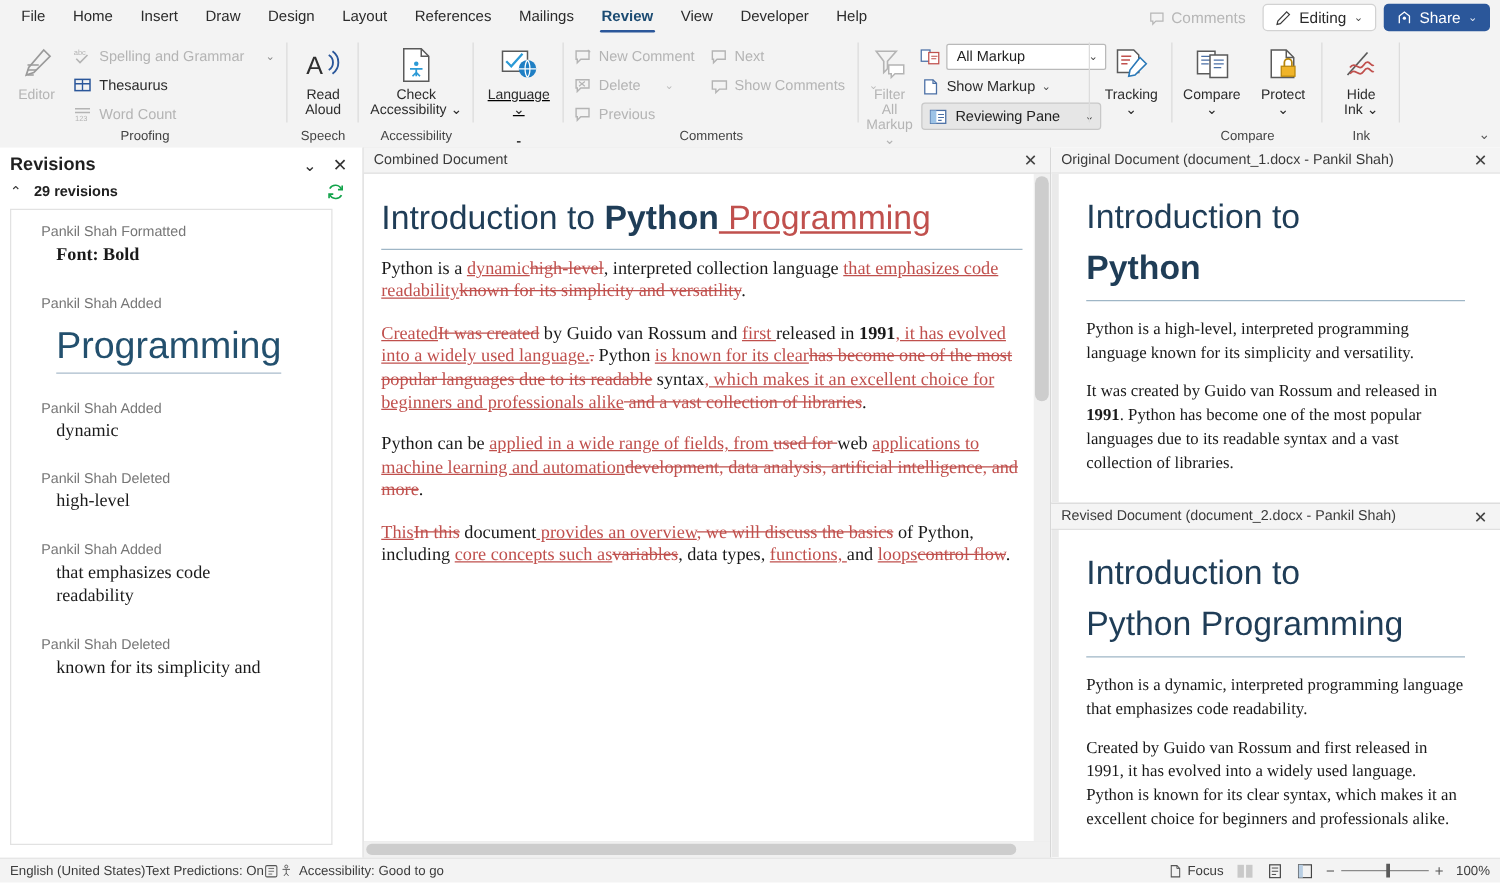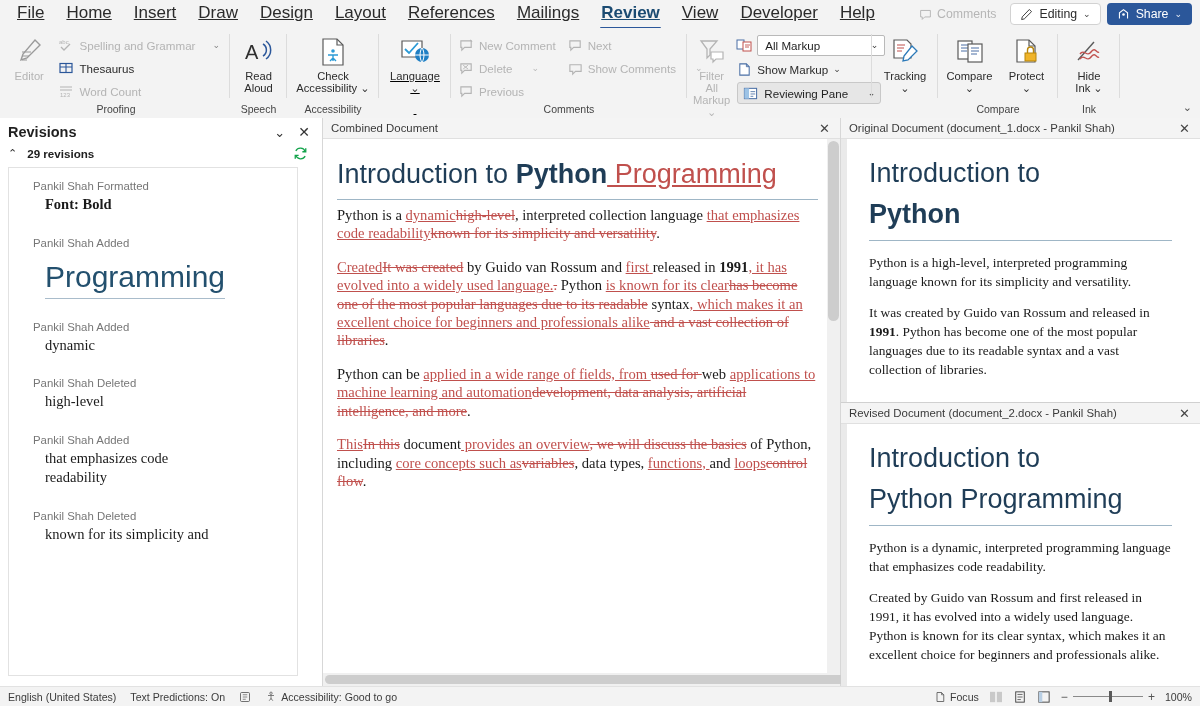--- a/index.html
+++ b/index.html
@@ -13,24 +13,23 @@
   }
   .app { width: 1200px; height: 706px; position: relative; display: flex; flex-direction: column; background:#fff; }
 
   
   .tabbar {
     height: 28px; background: #f3f3f3; display: flex; align-items: center;
     padding-left: 6px; position: relative; flex: 0 0 28px;
     border-bottom: none;
   }
   .tab {
-    font-size: 17px; color: #2b2b2b; padding: 4px 11px 5px 11px;
+    font-size: 12px; color: #2b2b2b; padding: 4px 11px 5px 11px;
     border-radius: 4px; white-space: nowrap; line-height: 1.2; cursor: default;
     position: relative;
-    text-decoration: underline;
   }
   .tab.active { font-weight: bold; color: #1b4b72; }
   .tab.active::after {
     content: ""; position: absolute; left: 10px; right: 10px; bottom: 0px;
     height: 2px; background: #2b579a; border-radius: 1px;
   }
   .tabbar-right { margin-left: auto; display: flex; align-items: center; gap: 6px; padding-right: 8px; }
   .comments-btn {
     display: flex; align-items: center; gap: 5px; font-size: 12.3px; color: #b6b6b6;
     padding: 3px 8px; border-radius: 4px;
@@ -83,21 +82,21 @@
   }
   .ribbon-collapse {
     position: absolute; right: 8px; bottom: 4px; font-size: 11px; color: #555;
   }
   .dlg-launcher { font-size: 10px; color: #666; }
 
   
   .workspace { flex: 1; display: flex; background: #e9e9e9; min-height: 0; position: relative; }
 
   
-  .revpane { width: 323px; background: #fff; display: flex; flex-direction: column;
+  .revpane { width: 291px; background: #fff; display: flex; flex-direction: column;
              border-right: 1px solid #d7d7d7; min-height: 0; }
   .revpane-head { display: flex; align-items: center; padding: 6px 8px 4px 8px; }
   .revpane-title { font-size: 14.5px; color: #1f1f1f; font-weight: bold; }
   .revpane-head .acts { margin-left: auto; display: flex; align-items: center; gap: 13px; padding-right:4px; }
   .revpane-sub { display: flex; align-items: center; padding: 2px 8px 6px 8px; gap: 10px; }
   .revpane-sub .cnt { font-size: 11.6px; color: #202020; font-weight: bold; }
   .revpane-sub .refresh { margin-left: auto; padding-right: 6px; }
   .revlist { flex: 1; margin: 0 24px 10px 8px; border: 1px solid #e2e2e2; background: #fff;
              overflow: hidden; position: relative; padding: 12px 14px 0 24px; }
   .rev-author { font-size: 11.4px; color: #767676; margin: 0 0 3px 0; }
@@ -141,21 +140,21 @@
   .src-body::before { content:""; position:absolute; left:0; top:0; bottom:0; width:6px; background:#eaeaea; }
   .src-h1 { font-family: "Liberation Sans", sans-serif; font-size: 27px; color: #1f3d57;
             font-weight: 400; line-height: 1.5; margin: 0 0 6px 0; padding-bottom: 6px;
             border-bottom: 1px solid #9fb6c6; }
   .src-h1 b { font-weight: bold; }
   .src-p { font-family: "Liberation Serif", serif; font-size: 13.4px; line-height: 19px; color: #1a1a1a; margin: 12px 0 0 0; }
 
   
   .statusbar {
     height: 20px; flex: 0 0 20px; background: #f3f3f3; display: flex; align-items: center;
-    padding: 0 8px; gap: 14px; font-size: 10.6px; color: #3c3c3c; border-top: 1px solid #e2e2e2;
+    padding: 0 8px; font-size: 10.6px; color: #3c3c3c; border-top: 1px solid #e2e2e2;
   }
   .statusbar .right { margin-left: auto; display: flex; align-items: center; gap: 10px; }
   .zoom-slider { display: flex; align-items: center; gap: 5px; }
   .zoom-track { width: 70px; height: 1px; background: #8a8a8a; position: relative; }
   .zoom-handle { position: absolute; left: 36px; top: -5px; width: 3px; height: 11px; background: #5a5a5a; }
   .sb-item { display: flex; align-items: center; gap: 4px; }
   svg { display: block; }
 </style>
 </head>
 <body>

